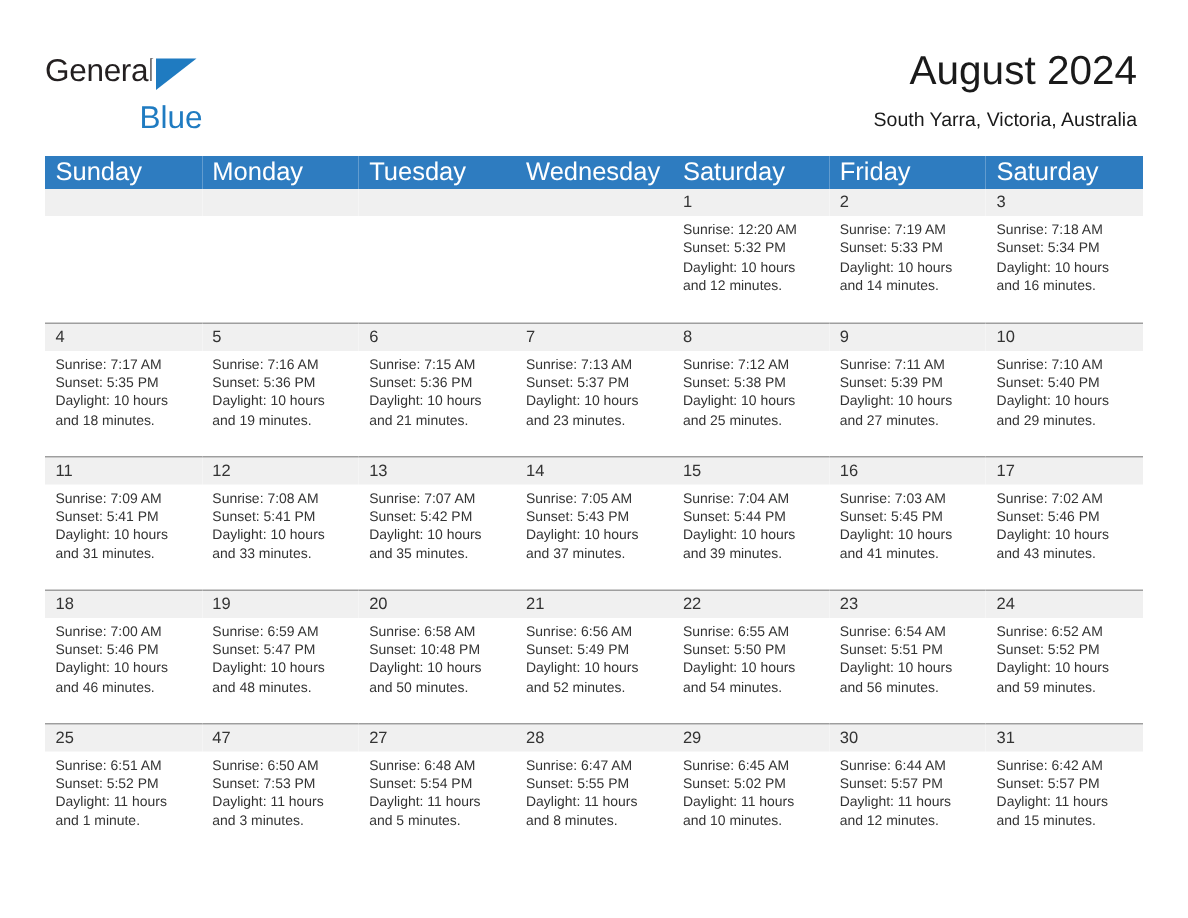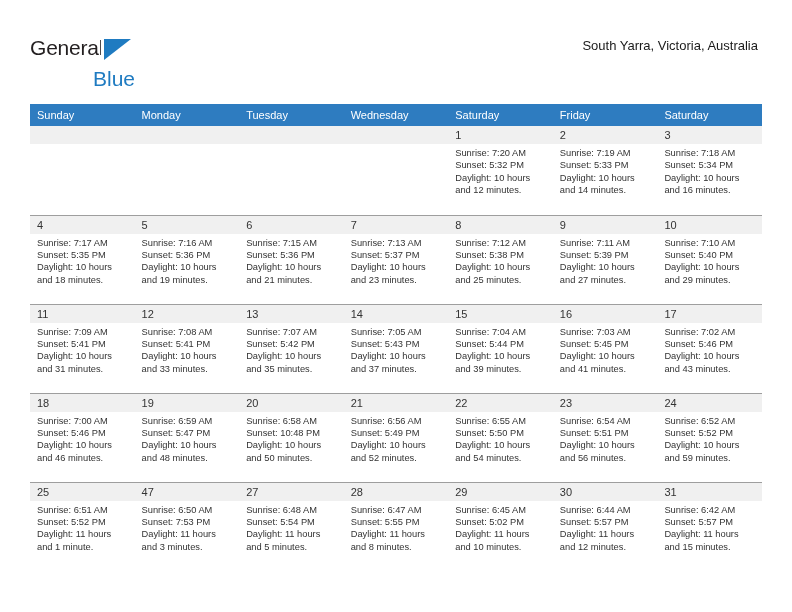--- a/index.html
+++ b/index.html
@@ -95,21 +95,21 @@
     position: absolute;
     left: 30px;
     top: 104px;
     width: 732px;
     border-collapse: collapse;
     table-layout: fixed;
   }
   .calendar th {
     background: #2e7cc0;
     color: #ffffff;
-    font-size: 11px;
+    font-size: 17px;
     font-weight: normal;
     text-align: left;
     padding: 5px 0 5px 7px;
     height: 21px;
     line-height: 12px;
     font-family: "Liberation Sans", sans-serif;
   }
   .calendar td {
     vertical-align: top;
     padding: 0;
@@ -150,20 +150,21 @@
   <div class="header">
 
     <div class="logo">
       <span class="logo-general">General</span>
       <span class="logo-bar"></span>
       <span class="logo-triangle"></span>
       <span class="logo-blue">Blue</span>
     </div>
 
     <div class="title-block">
+      <div class="cal-title">August 2024</div>
       <div class="cal-subtitle">South Yarra, Victoria, Australia</div>
     </div>
 
   </div>
 
   <table class="calendar">
     <thead>
       <tr>
         <th>Sunday</th>
         <th>Monday</th>
@@ -209,21 +210,21 @@
           <div class="cell-body">
             <div></div>
             <div></div>
             <div></div>
             <div></div>
           </div>
         </td>
         <td>
           <div class="daynum">1</div>
           <div class="cell-body">
-            <div>Sunrise: 7:20 AM</div>
+            <div>Sunrise: 12:20 AM</div>
             <div>Sunset: 5:32 PM</div>
             <div>Daylight: 10 hours</div>
             <div>and 12 minutes.</div>
           </div>
         </td>
         <td>
           <div class="daynum">2</div>
           <div class="cell-body">
             <div>Sunrise: 7:19 AM</div>
             <div>Sunset: 5:33 PM</div>

